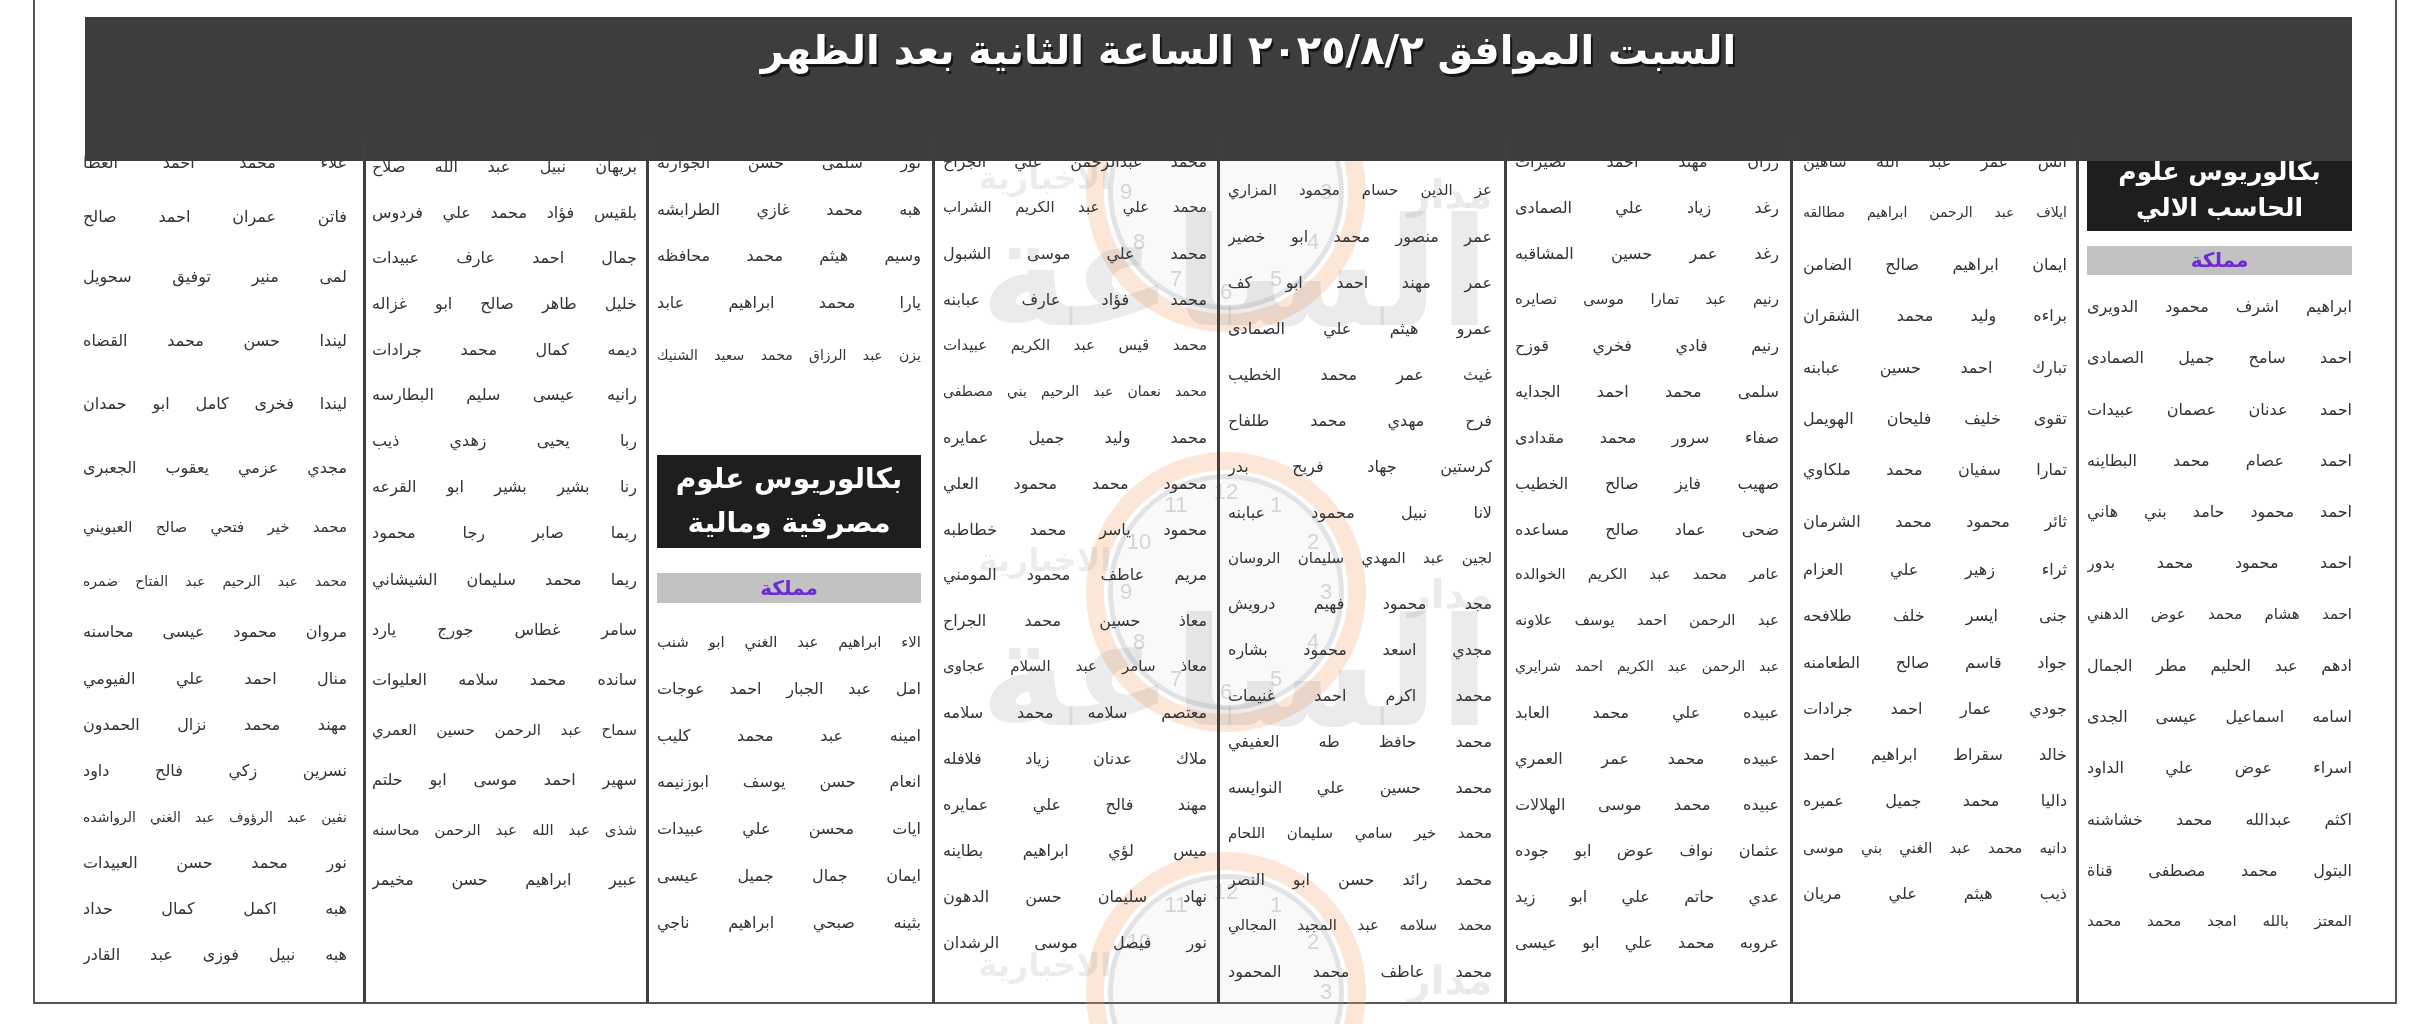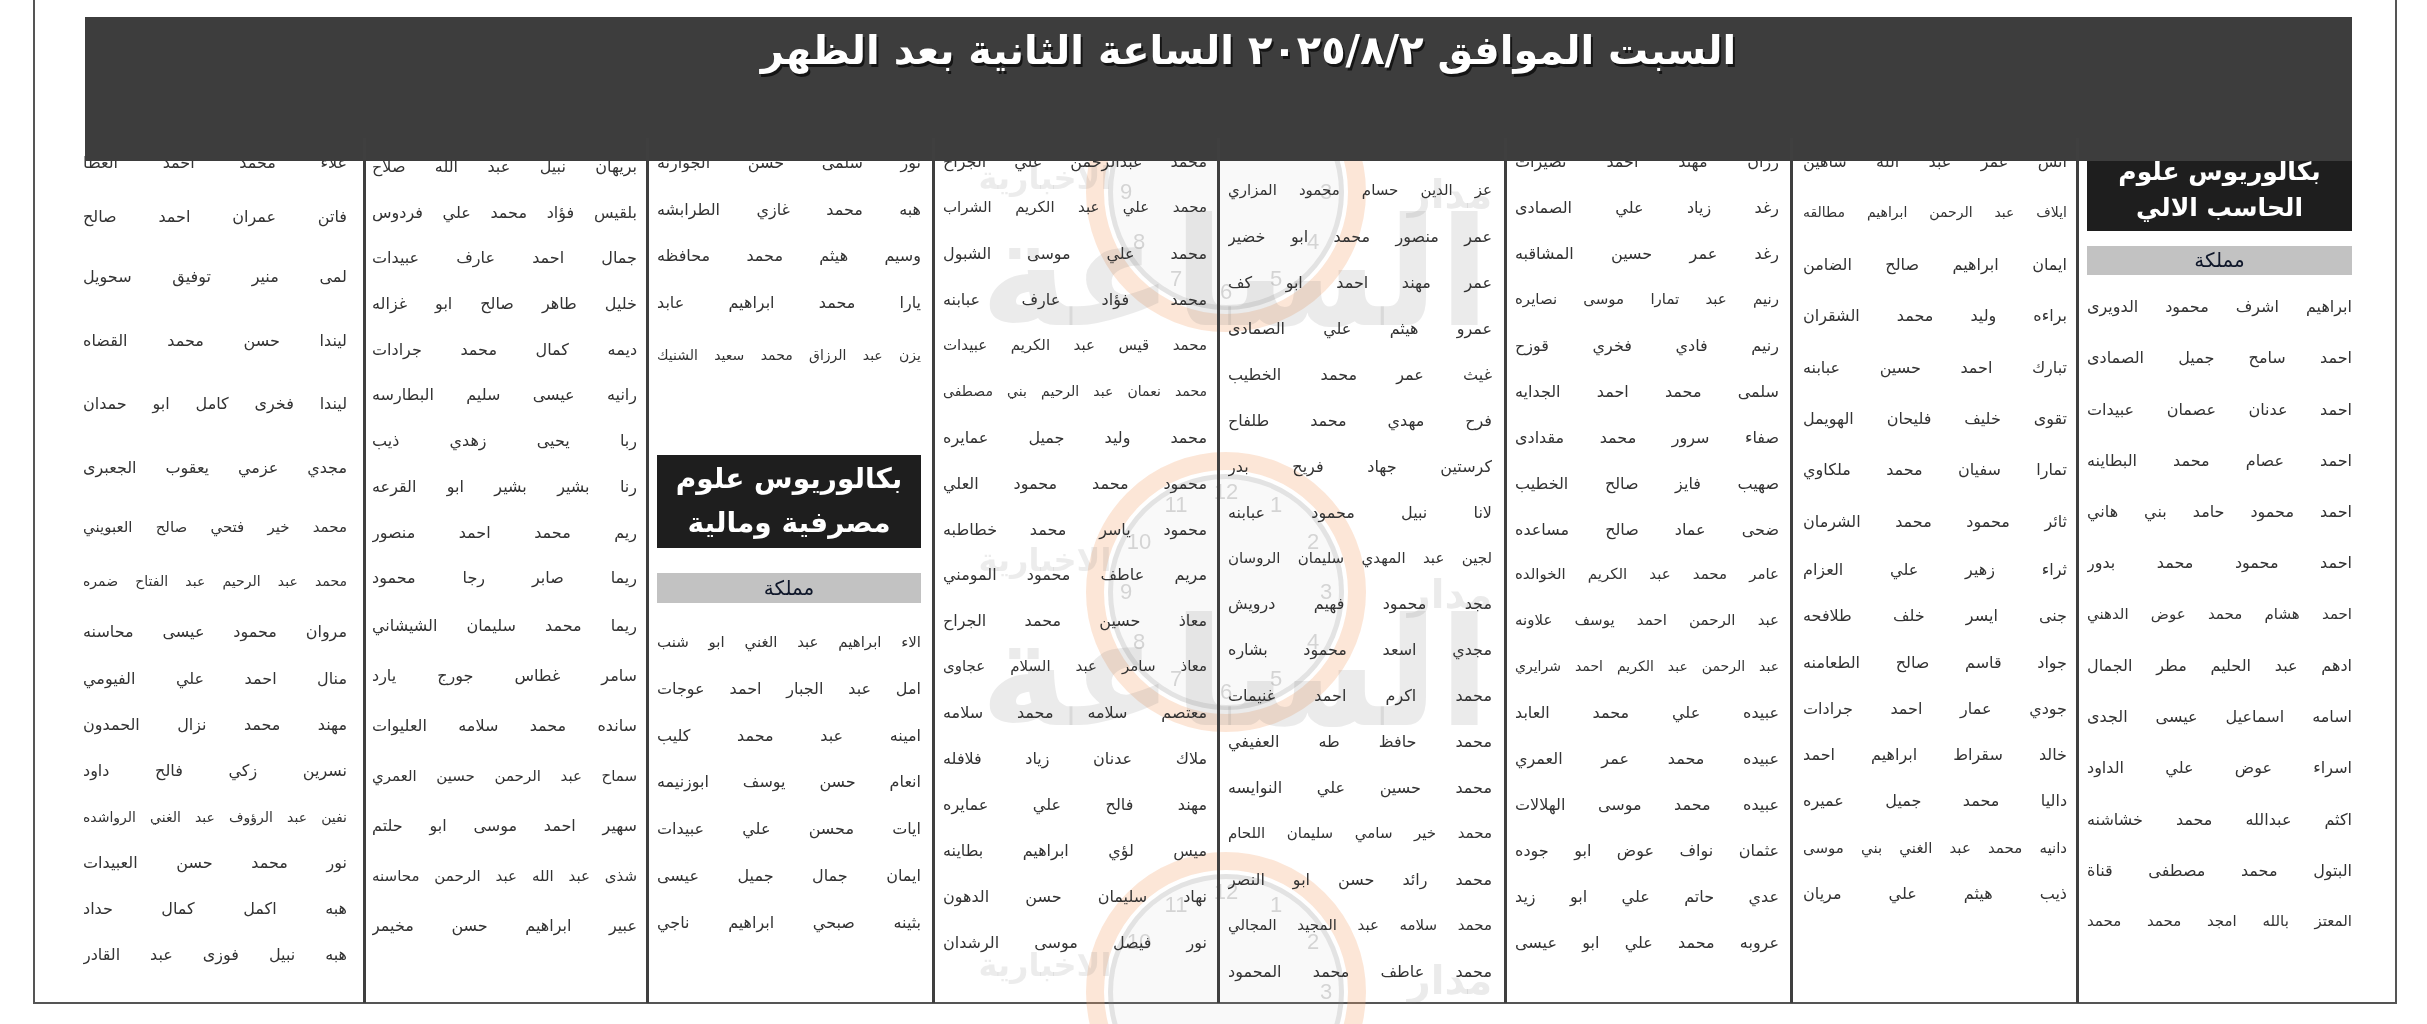--- a/index.html
+++ b/index.html
@@ -67,22 +67,22 @@
   }
   .row.t1 { font-size:15px; }
   .row.t2 { font-size:14px; }
 
   .section-box {
     position:absolute; left:0; right:0; background:#1e1e1e; color:#ffffff;
     text-align:center; font-weight:bold; box-sizing:border-box;
   }
   .section-line { display:block; white-space:nowrap; }
   .sub-box {
-    position:absolute; left:0; right:0; background:#c2c2c2; color:#0f172a;
-    text-align:center; font-size:20px; font-weight:normal;
+    position:absolute; left:0; right:0; background:#c2c2c2; color:#6d28d9;
+    text-align:center; font-size:20px; font-weight:bold;
   }
 </style>
 </head>
 <body>
 
 <div class="frame-line frame-left"></div>
 <div class="frame-line frame-right"></div>
 <div class="frame-line frame-bottom"></div>
 
 <div>
@@ -291,21 +291,20 @@
 <div class="col" style="left:372px;width:265px;">
   <div class="rows" style="top:144px;--h:45.7px;">
     <div class="row">بريهان نبيل عبد الله صلاح</div>
     <div class="row">بلقيس فؤاد محمد علي فردوس</div>
     <div class="row">جمال احمد عارف عبيدات</div>
     <div class="row">خليل طاهر صالح ابو غزاله</div>
     <div class="row">ديمه كمال محمد جرادات</div>
     <div class="row">رانيه عيسى سليم البطارسه</div>
     <div class="row">ربا يحيى زهدي ذيب</div>
     <div class="row">رنا بشير بشير ابو القرعه</div>
-    <div class="row">ريم محمد احمد منصور</div>
     <div class="row">ريما صابر رجا محمود</div>
     <div class="row" style="--h:50px;">ريما محمد سليمان الشيشاني</div>
     <div class="row" style="--h:50px;">سامر غطاس جورج يارد</div>
     <div class="row" style="--h:50px;">سانده محمد سلامه العليوات</div>
     <div class="row t1" style="--h:50px;">سماح عبد الرحمن حسين العمري</div>
     <div class="row" style="--h:50px;">سهير احمد موسى ابو حلتم</div>
     <div class="row t1" style="--h:50px;">شذى عبد الله عبد الرحمن محاسنه</div>
     <div class="row" style="--h:50px;">عبير ابراهيم حسن مخيمر</div>
   </div>
 </div>

